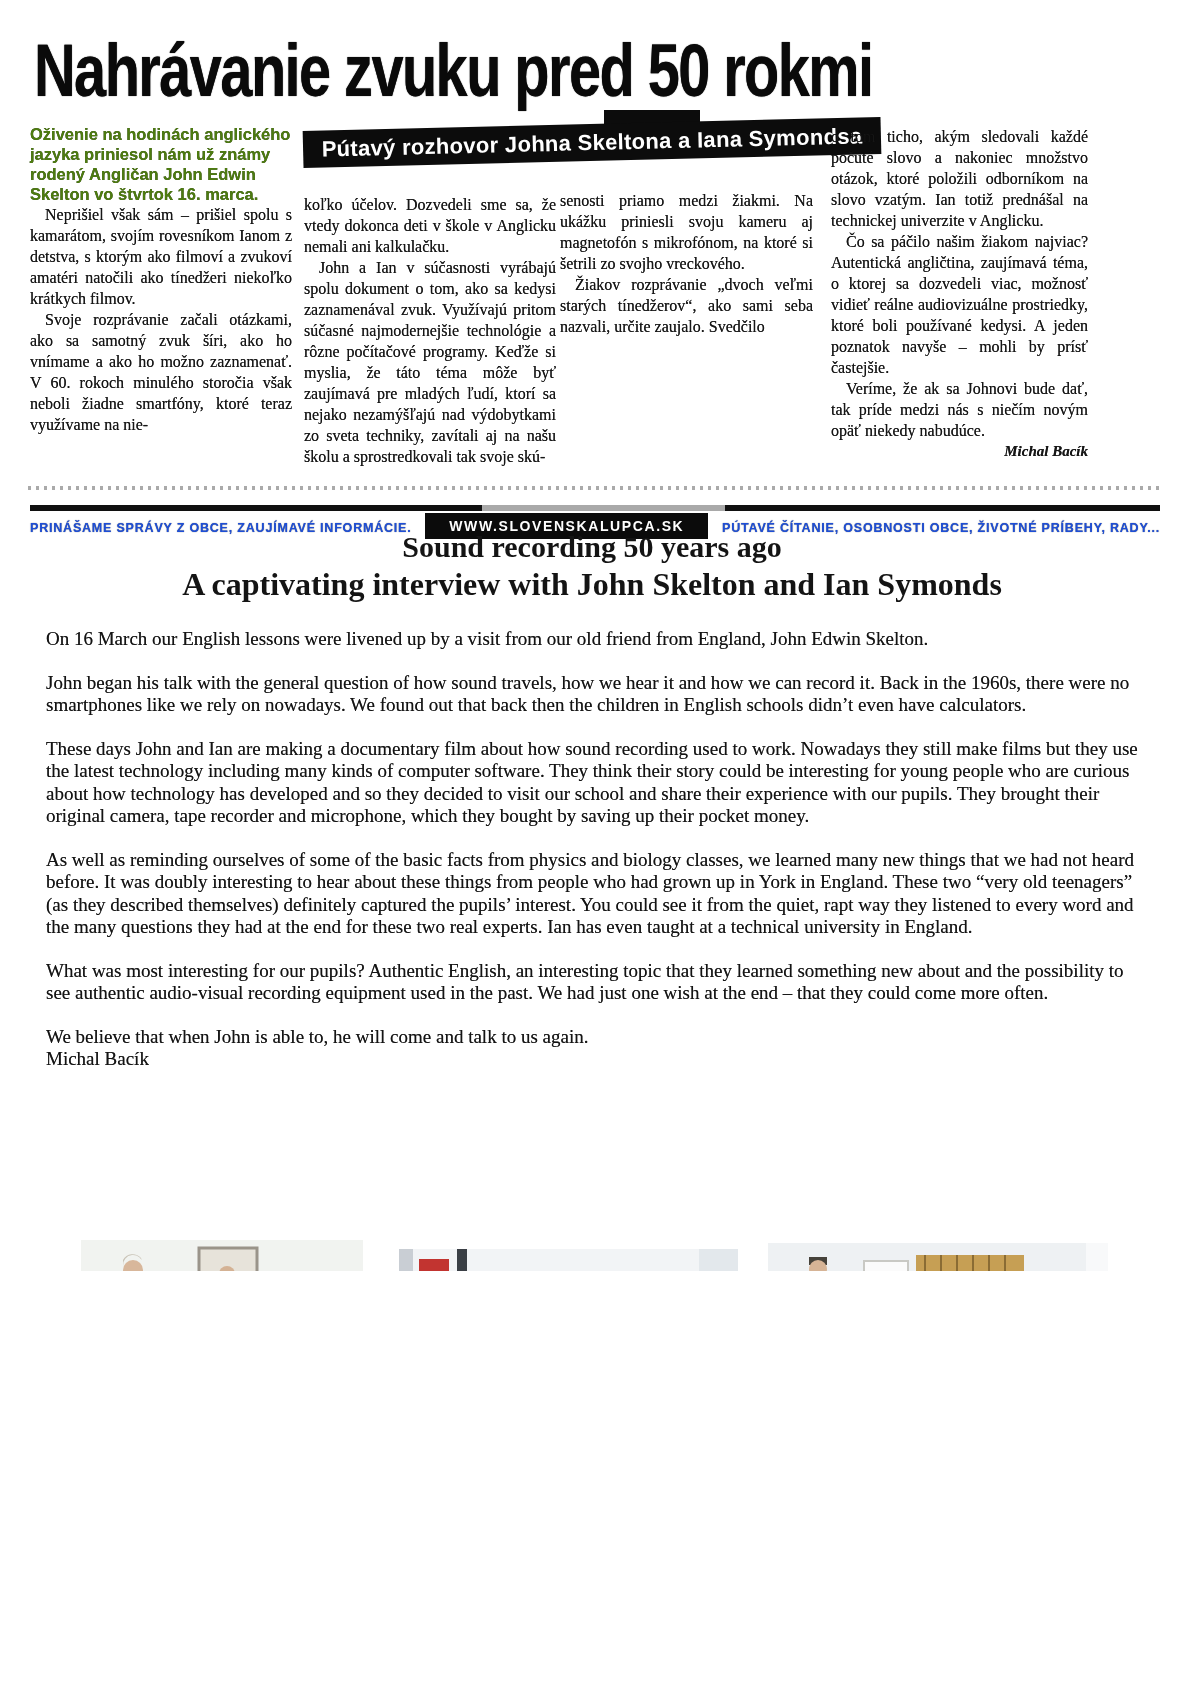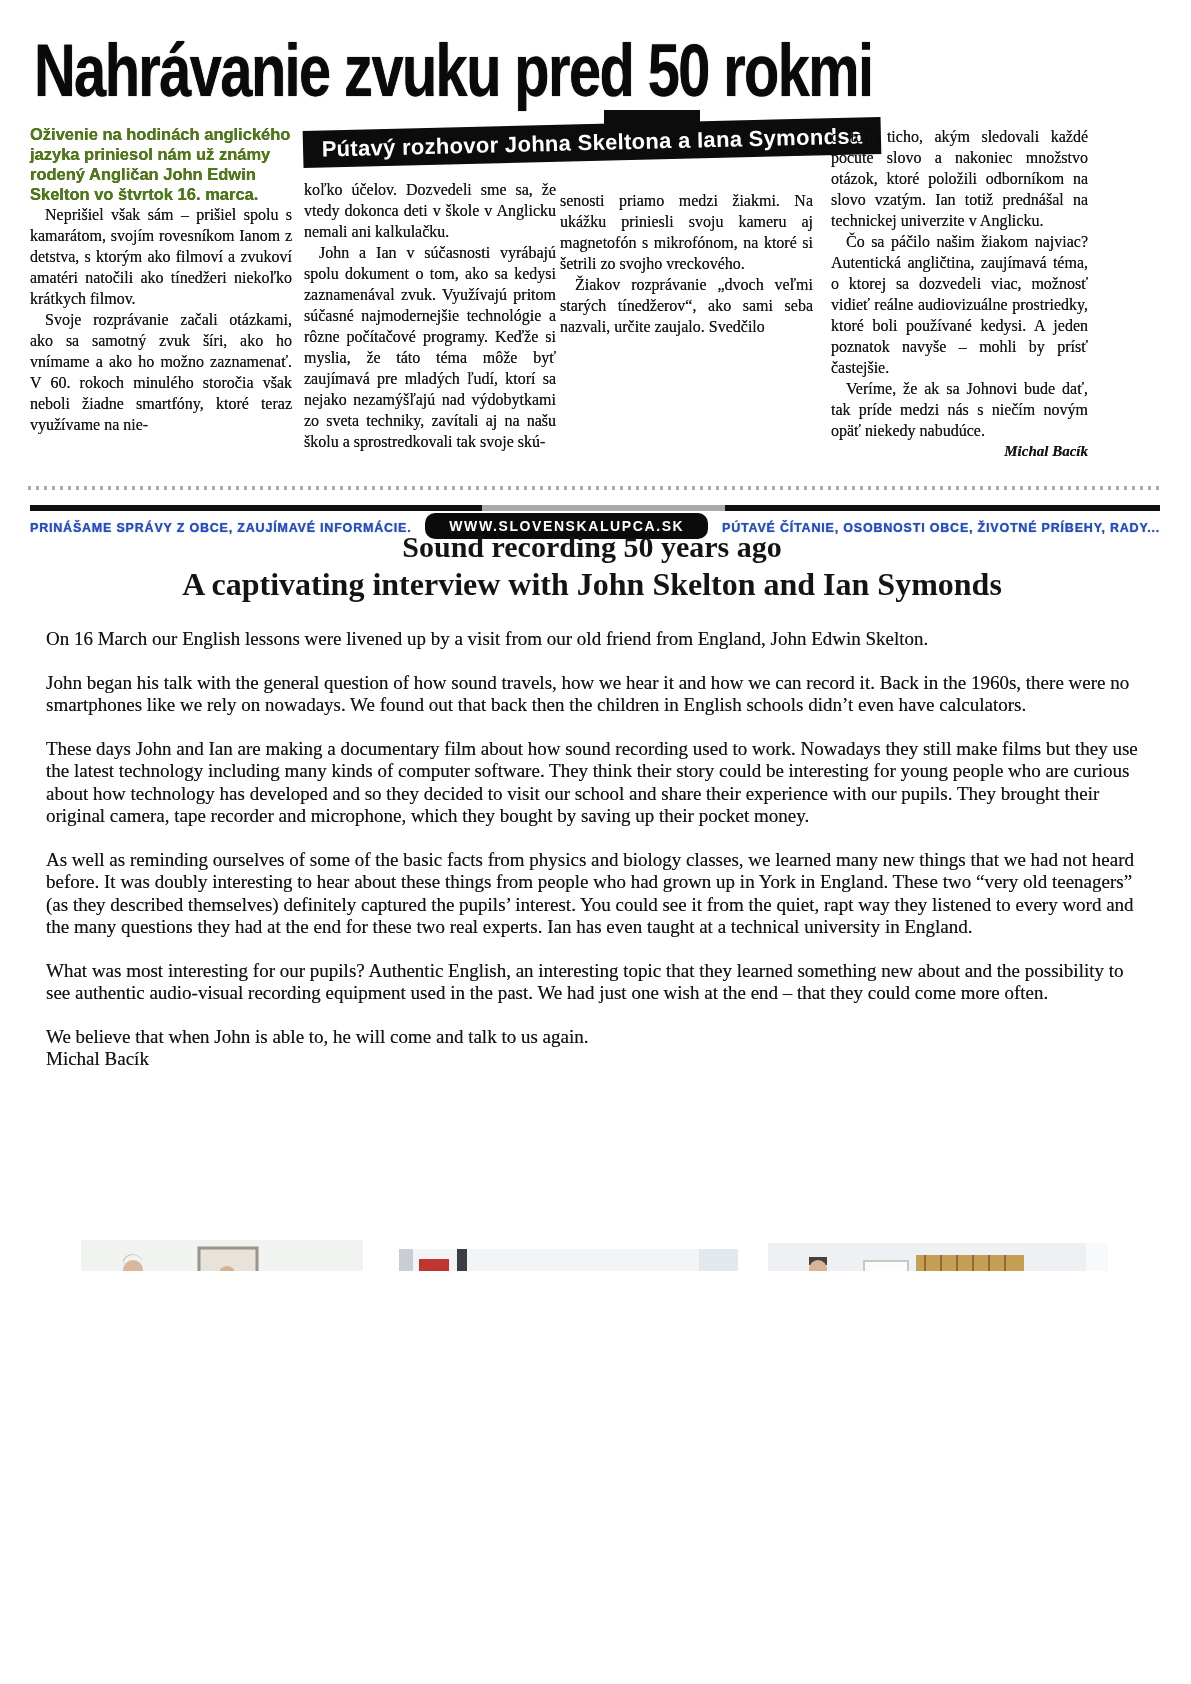--- a/index.html
+++ b/index.html
@@ -17,35 +17,35 @@
           letter-spacing:.3px;white-space:nowrap;}
   .scan-mark{position:absolute;left:604px;top:110px;width:96px;height:15px;background:#0c0c0c;}
   .np-col{position:absolute;font-size:16px;line-height:21px;text-align:justify;color:#161616;
           text-shadow:0 0 .5px rgba(0,0,0,.75);}
   .np-col p{margin:0;text-indent:15px;}
   .np-col p.cont{text-indent:0;}
   .np-intro{font-family:"Liberation Sans",sans-serif;font-weight:bold;font-size:16.5px;line-height:20px;
             text-align:left;margin:0 0 38px 0;color:#4d7c0f;text-shadow:0 0 .6px rgba(0,0,0,.8);}
   .np-byline{margin-top:2px;text-align:right;font-weight:bold;font-style:italic;font-size:15px;}
   #col1{left:30px;top:124px;width:262px;}
-  #col2{left:304px;top:179px;width:252px;font-family:Liberation Serif, serif;}
+  #col2{left:304px;top:194px;width:252px;font-family:Liberation Serif, serif;}
   #col3{left:560px;top:190px;width:253px;}
   #col4{left:831px;top:126px;width:257px;}
 
   
   .scan-line{position:absolute;left:28px;top:486px;width:1132px;height:4px;opacity:.45;filter:blur(.4px);
              background:repeating-linear-gradient(90deg,#444 0 3px,transparent 3px 8px);}
   .rule{position:absolute;left:30px;top:505px;width:1130px;height:6px;
         background:linear-gradient(90deg,#101010 0 40%,#a9a9a9 40% 61.5%,#101010 61.5% 100%);}
   .divider-row{position:absolute;left:30px;top:513px;width:1130px;display:flex;align-items:center;
                justify-content:space-between;font-family:"Liberation Sans",sans-serif;}
   .divider-side{font-size:12.5px;font-weight:bold;letter-spacing:.8px;color:#1d4ed8;
                 text-shadow:0 0 1px #555;white-space:nowrap;padding-top:4px;}
   .site-box{background:#0b0b0b;color:#fff;font-weight:bold;font-size:14px;letter-spacing:1.6px;
-            padding:5px 24px;white-space:nowrap;border-radius:10px;}
+            padding:5px 24px;white-space:nowrap;}
 
   
   .english{position:absolute;left:46px;top:530px;width:1092px;color:#141414;}
   .en-h1{margin:0;text-align:center;font-weight:bold;font-size:30px;line-height:34px;}
   .en-h2{margin:2px 0 26px 0;text-align:center;font-weight:bold;font-size:32px;line-height:36px;}
   .english p{margin:0;font-weight:normal;font-size:19px;line-height:22.5px;text-align:left;
              text-shadow:0 0 .4px rgba(0,0,0,.6);}
   .english p.gap{margin-top:21px;}
   .en-byline{font-weight:bold;font-size:19px;line-height:22.5px;margin-top:0;}
 

